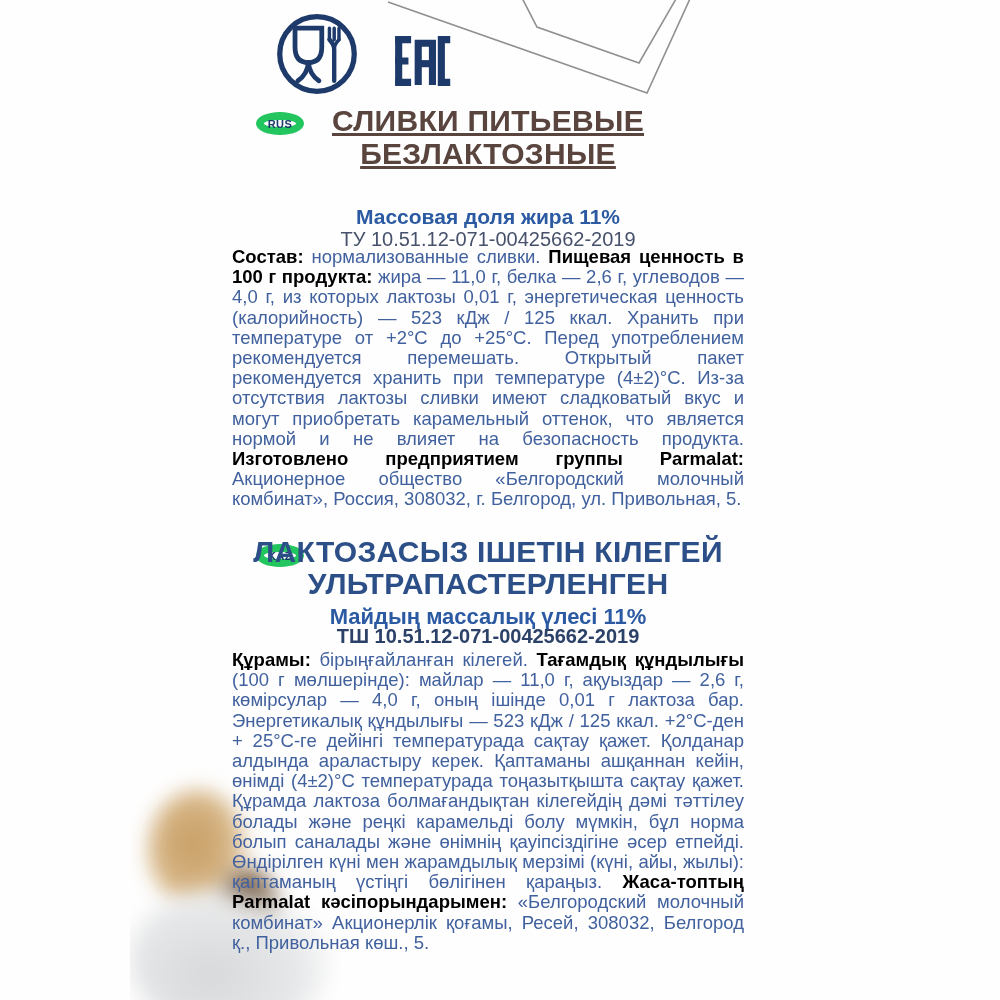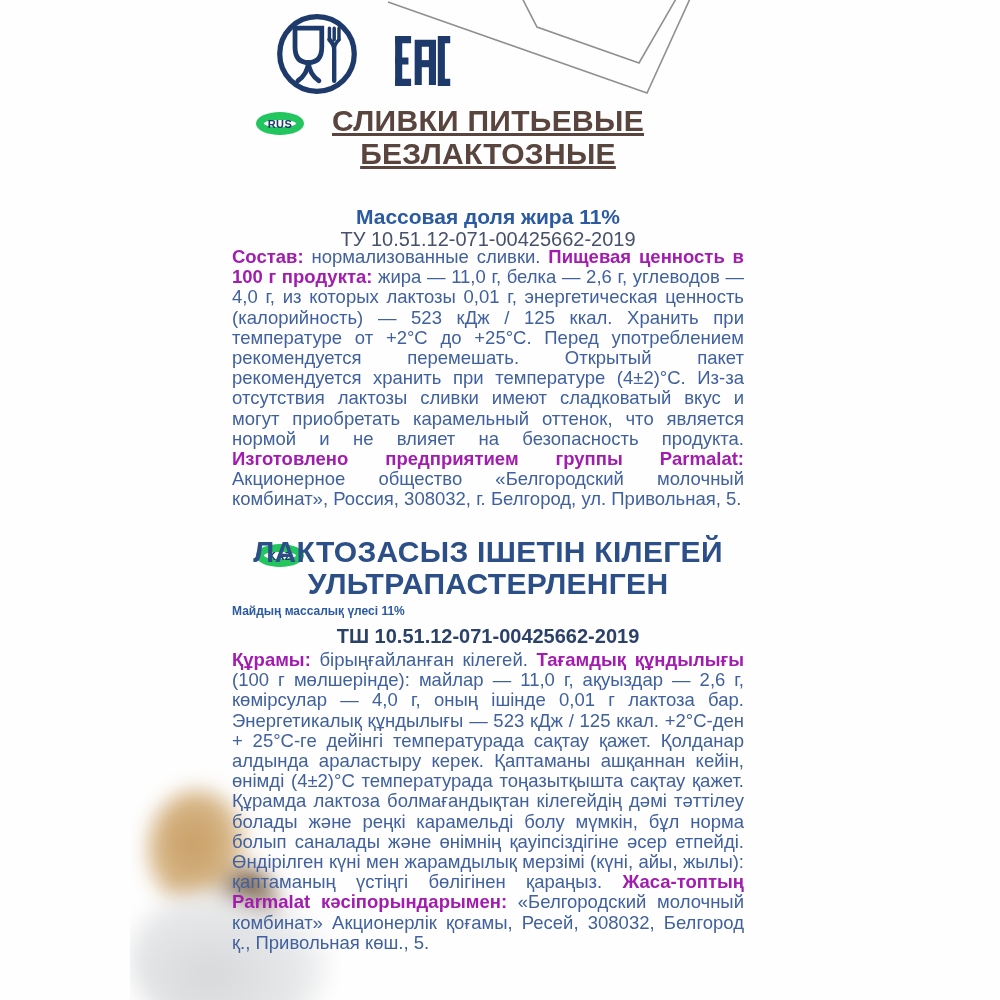--- a/index.html
+++ b/index.html
@@ -27,31 +27,31 @@
   .badge-kz{left:256px;top:544px;}
 
   
   .title-ru{top:104px;text-align:center;color:#5a443e;
     font-size:30px;font-weight:bold;line-height:33px;letter-spacing:.3px;text-decoration:underline;}
   .title-kz{top:536px;text-align:center;color:#2c4f88;
     font-size:30px;font-weight:bold;line-height:32px;letter-spacing:.3px;}
 
   .fat-ru{top:205px;text-align:center;color:#2b5aa3;font-size:21px;font-weight:bold;}
   .std-ru{top:228px;text-align:center;color:#47516b;font-size:20px;font-weight:500;}
-  .fat-kz{top:604px;text-align:left;color:#2b5aa3;font-size:12px;font-weight:bold;}
+  .fat-kz{top:604px;text-align:center;color:#2b5aa3;font-size:22px;font-weight:bold;}
   .std-kz{top:625px;text-align:center;color:#2c4168;font-size:20px;font-weight:bold;}
 
   
   .body-text{
     color:#41619e;font-size:18.5px;line-height:20.2px;
     text-align:justify;z-index:2;
   }
   .body-ru{top:247px;}
   .body-kz{top:650px;}
-  .body-text .b{font-weight:bold;color:#a21caf;}
+  .body-text .b{font-weight:bold;color:#000000;}
 
   
   .photo-frag{position:absolute;left:130px;top:760px;width:210px;height:240px;
     overflow:hidden;z-index:1;pointer-events:none;}
   .photo-frag .blob{position:absolute;border-radius:50%;filter:blur(10px);}
   .blob-tan{left:18px;top:30px;width:100px;height:120px;
     background:radial-gradient(ellipse at 45% 45%, #c79c62 0%, #d8b98b 55%, rgba(255,255,255,0) 75%);}
   .blob-dark{left:88px;top:105px;width:60px;height:75px;
     background:radial-gradient(ellipse at 50% 50%, #4a3322 0%, #7a5c3c 50%, rgba(255,255,255,0) 75%);}
   .blob-gray{left:0px;top:125px;width:200px;height:150px;

